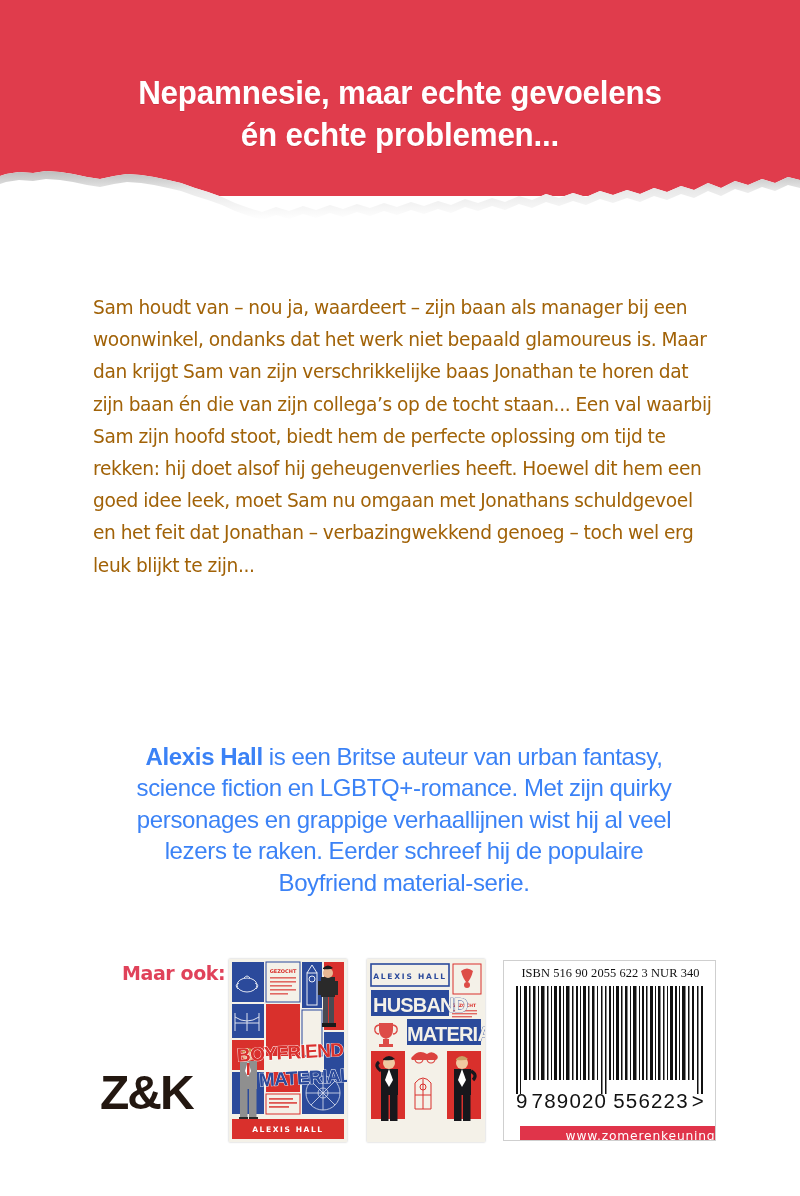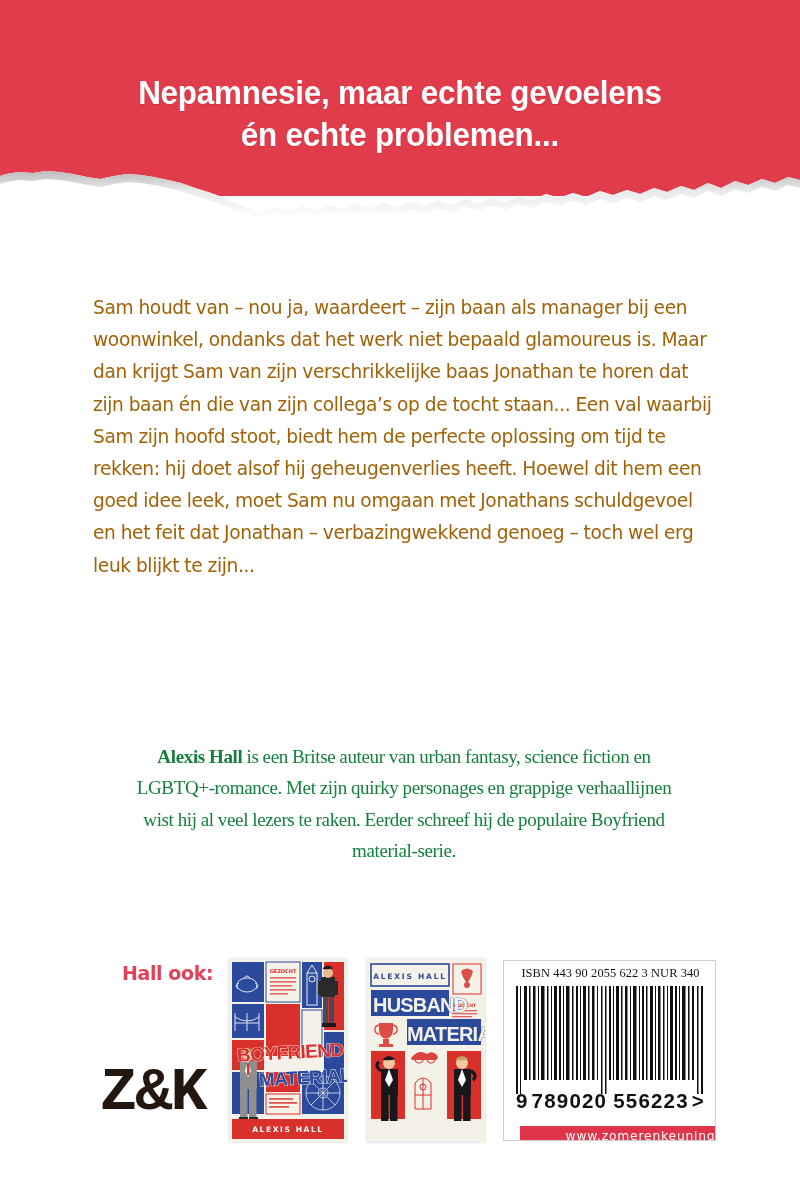--- a/index.html
+++ b/index.html
@@ -71,25 +71,25 @@
   .blurb p { margin: 0; }
   .blurb p + p { margin-top: 30px; }
   .blurb p:last-child { text-align: left; }
 
   
   .bio {
     position: absolute;
     left: 128px;
     top: 741px;
     width: 552px;
-    color: #15803d;
-    font-size: 19px;
+    color: #3b82f6;
+    font-size: 24px;
     line-height: 31.4px;
     text-align: center;
-    font-family: Liberation Serif, serif;
+    font-family: Liberation Sans, sans-serif;
     letter-spacing: -0.35px;
     word-spacing: -0.3px;
   }
   .bio .author-name { font-weight: bold; }
 
   
   .lees-ook {
     position: absolute;
     left: 122px;
     top: 962px;
@@ -98,22 +98,22 @@
     font-weight: bold;
     letter-spacing: -0.4px;
     font-family: "DejaVu Sans", "Liberation Sans", sans-serif;
   }
 
   .zk-logo {
     position: absolute;
     left: 100px;
     top: 1062px;
     color: #231710;
-    font-family: Liberation Mono, monospace;
-    font-size: 62px;
+    font-family: Liberation Sans, sans-serif;
+    font-size: 48px;
     font-weight: bold;
     letter-spacing: -2px;
     line-height: 62px;
   }
 
   
   .mini-cover {
     position: absolute;
     width: 118px;
     height: 183px;
@@ -153,21 +153,21 @@
     top: 25px; left: 8px;
     width: 197px; height: 108px;
   }
   .bars-svg { display:block; width:197px; height:108px; }
   .ean-digits {
     position: absolute;
     top: 128px; left: 0; width: 213px;
     text-align: center;
     font-family: "Liberation Sans", sans-serif;
     font-size: 20.5px;
-    font-weight: 700;
+    font-weight: 400;
     color: #111;
     letter-spacing: 1.2px;
     white-space: nowrap;
   }
   .ean-digits .grp { margin: 0 3px; }
   .url-strip {
     position: absolute;
     left: 16px; bottom: 0;
     width: 213px;
     height: 14px;
@@ -221,21 +221,21 @@
 </svg>
 
 <div class="blurb">
   <p>Sam houdt van – nou ja, waardeert – zijn baan als manager bij een woonwinkel, ondanks dat het werk niet bepaald glamoureus is. Maar dan krijgt Sam van zijn verschrikkelijke baas Jonathan te horen dat zijn baan én die van zijn collega’s op de tocht staan... Een val waarbij Sam zijn hoofd stoot, biedt hem de perfecte oplossing om tijd te rekken: hij doet alsof hij geheugenverlies heeft. Hoewel dit hem een goed idee leek, moet Sam nu omgaan met Jonathans schuldgevoel en het feit dat Jonathan – verbazingwekkend genoeg – toch wel erg leuk blijkt te zijn...</p>
 </div>
 
 <div class="bio">
   <span class="author-name">Alexis Hall</span><span> is een Britse auteur van urban fantasy, science fiction en LGBTQ+-romance. Met zijn quirky personages en grappige verhaallijnen wist hij al veel lezers te raken. Eerder schreef hij de populaire Boyfriend material-serie.</span>
 </div>
 
-<div class="lees-ook">Hall ook:</div>
+<div class="lees-ook">Maar ook:</div>
 
 <div class="zk-logo">Z&amp;K</div>
 
 <div class="mini-cover" id="cover-boyfriend">
   <svg class="mc-svg" viewBox="0 0 118 183">
     <rect x="0" y="0" width="118" height="183" fill="#f4f1e8"></rect>
 
     <rect x="3" y="3" width="32" height="40" fill="#2b4a9b"></rect>
     <rect x="37" y="3" width="34" height="40" fill="#f4f1e8" stroke="#2b4a9b" stroke-width="1"></rect>
     <rect x="73" y="3" width="20" height="46" fill="#2b4a9b"></rect>
@@ -406,21 +406,21 @@
       <rect x="86" y="164" width="9" height="4" fill="#0b0b0d"></rect>
       <rect x="96" y="164" width="9" height="4" fill="#0b0b0d"></rect>
       <path d="M104,112 q7,4 2,9" fill="none" stroke="#17171c" stroke-width="3.2"></path>
     </g>
 
     <rect x="4" y="162" width="110" height="18" fill="#f4f1e8"></rect>
   </svg>
 </div>
 
 <div class="barcode-box">
-  <div class="isbn-line">ISBN 443 90 2055 622 3  NUR 340</div>
+  <div class="isbn-line">ISBN 516 90 2055 622 3  NUR 340</div>
   <div class="bars-wrap">
     <svg class="bars-svg" viewBox="0 0 197 108" preserveAspectRatio="none">
       <rect x="0" y="0" width="197" height="108" fill="#ffffff"></rect>
       <g fill="#111111">
         <rect x="4" y="0" width="2" height="108"></rect>
         <rect x="8" y="0" width="1" height="108"></rect>
         <rect x="12" y="0" width="3" height="94"></rect>
         <rect x="17" y="0" width="1.5" height="94"></rect>
         <rect x="21" y="0" width="2.5" height="94"></rect>
         <rect x="26" y="0" width="1" height="94"></rect>

